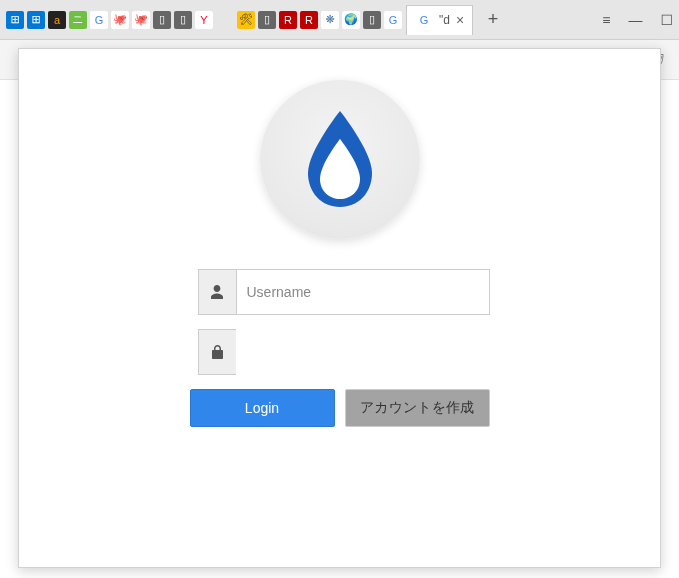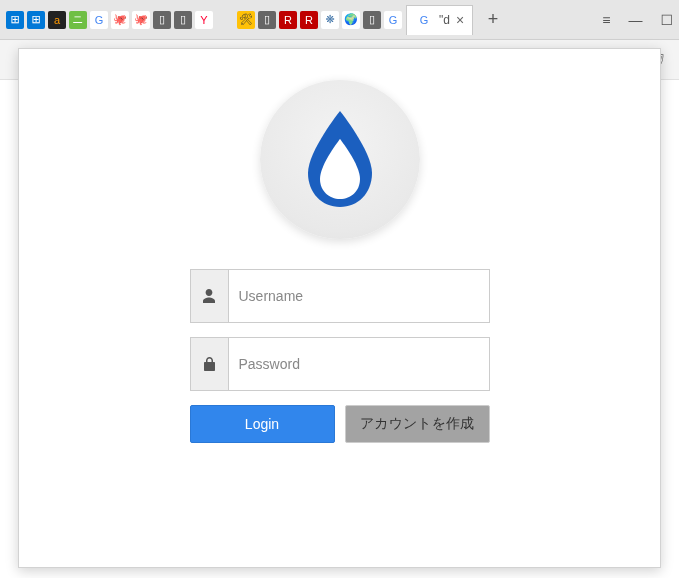--- a/index.html
+++ b/index.html
@@ -114,21 +114,22 @@
     justify-content: center;
   }
 
   .form {
     width: 300px;
     margin: 0 auto;
   }
   .input-group {
     display: flex;
     margin-bottom: 14px;
-    height: 54px;
+    height: 46px;
+    margin-left: 8px;
   }
   .input-icon {
     width: 38px;
     background: #eee;
     border: 1px solid #ccc;
     border-right: none;
     display: flex;
     align-items: center;
     justify-content: center;
     color: #555;
@@ -248,21 +249,20 @@
       </div>
       <input type="text" placeholder="Username" style="">
     </div>
 
     <div class="input-group">
       <div class="input-icon">
         <svg width="11" height="14" viewBox="0 0 11 14">
             <path fill="#555" d="M9 5V3.5C9 1.6 7.4 0 5.5 0S2 1.6 2 3.5V5H1c-.6 0-1 .4-1 1v7c0 .6.4 1 1 1h9c.6 0 1-.4 1-1V6c0-.6-.4-1-1-1H9zM3.5 3.5c0-1.1.9-2 2-2s2 .9 2 2V5h-4V3.5z"></path>
           </svg>
       </div>
-      <input type="password" placeholder="Password" style="">
     </div>
 
     <div class="button-row">
       <div class="btn btn-primary">Login</div>
       <div class="btn btn-secondary">アカウントを作成</div>
     </div>
 
   </div>
 
 </div>

